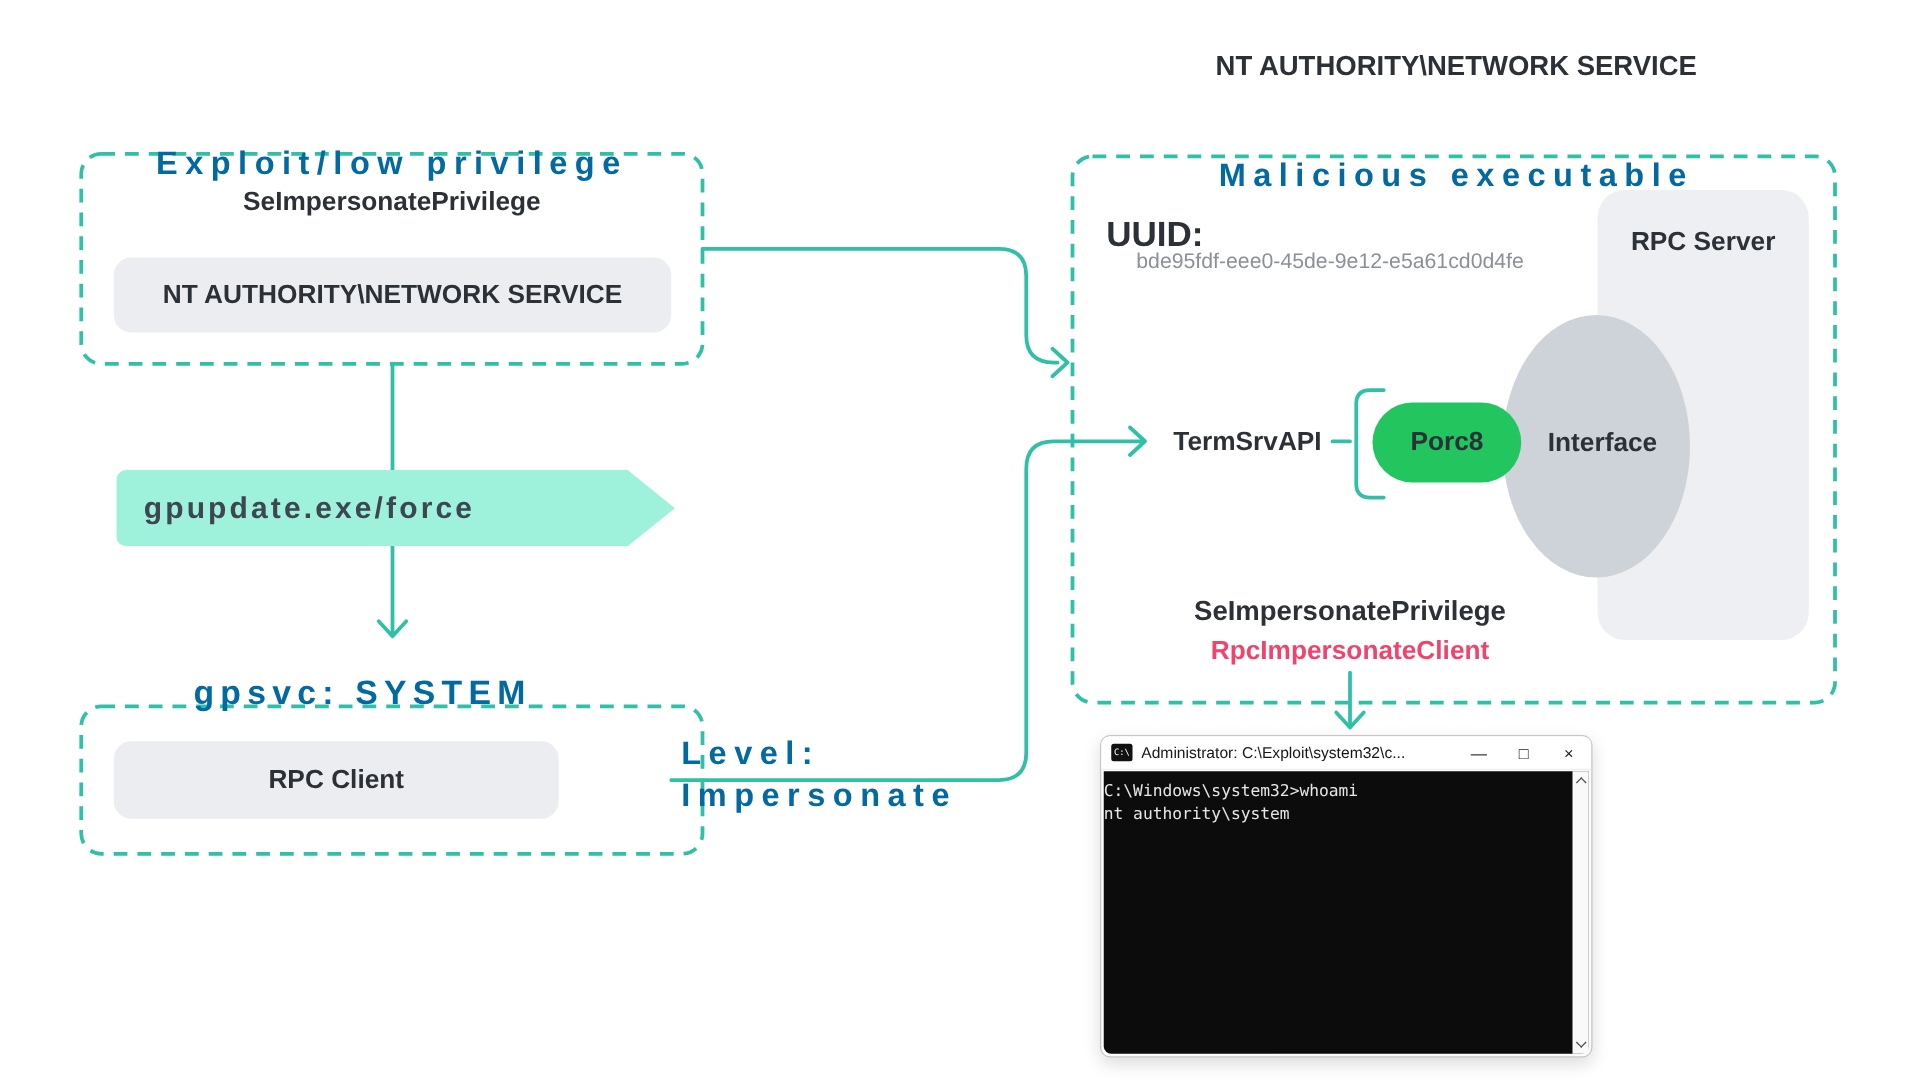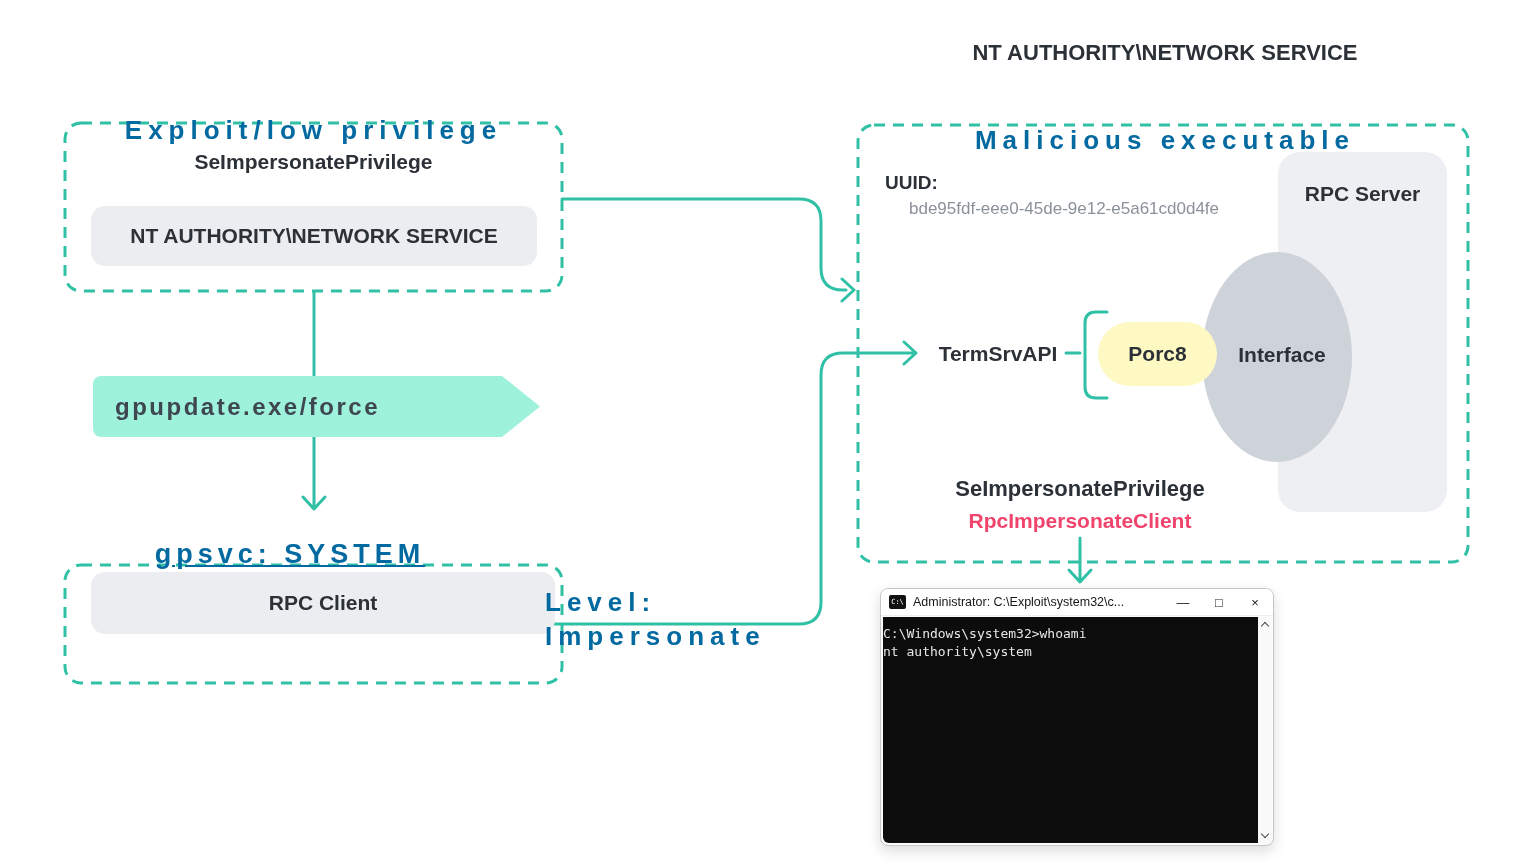--- a/index.html
+++ b/index.html
@@ -16,46 +16,46 @@
   .dark-label  { color:#2c3137; font-weight:700; font-size:21px; text-align:center; }
   .pill {
     background:#ecedf0; border-radius:14px; display:flex; align-items:center; justify-content:center;
     color:#2c3137; font-weight:700; font-size:21px;
   }
 
   
   .exploit-title { left:65px; top:72px; width:497px; }
   .seimp-left    { left:65px; top:150px; width:497px; }
   .pill1 { left:91px;  top:206px; width:446px; height:60px; }
-  .pill2 { left:91px;  top:572px; width:464px; height:62px; }
+  .pill2 { left:91px;  top:593px; width:356px; height:62px; }
   .banner {
     left:93px; top:376px; width:447px; height:61px; background:#9ef2dc;
     clip-path:polygon(0 0, 91.5% 0, 100% 50%, 91.5% 100%, 0 100%);
     border-radius:8px 0 0 8px;
     display:flex; align-items:center; padding-left:22px;
     color:#3e474f; font-weight:700; font-size:24px; letter-spacing:2.5px;
   }
-  .gpsvc { left:65px; top:496px; width:450px; font-size:27px; letter-spacing:5px;text-decoration:underline; }
+  .gpsvc { left:65px; top:496px; width:450px; font-size:27px; letter-spacing:5px; }
 
   
   .level { left:545px; top:542px; width:300px; text-align:left; line-height:34px; font-size:26px; }
 
   
   .account-title { left:860px; top:40px; width:610px; font-size:22px; }
   .malicious-title { left:860px; top:82px; width:610px; }
-  .uuid-label { left:885px; top:172px; font-size:19px; text-align:left; }
+  .uuid-label { left:885px; top:172px; font-size:28px; text-align:left; }
   .uuid-value { left:885px; top:199px; color:#8b9199; font-size:17px;margin-left:24px; }
   .rpc-server-box {
     left:1278px; top:152px; width:169px; height:360px; background:#edeff2; border-radius:22px;
     text-align:center; padding-top:30px;
   }
   .big-ellipse { left:1202px; top:252px; width:150px; height:210px; border-radius:50%; background:#ced3da; }
   .interface-label { left:1207px; top:343px; width:150px; }
   .porc8-pill {
-    left:1098px; top:322px; width:119px; height:64px; border-radius:32px; background:#fef9c3;
+    left:1098px; top:322px; width:119px; height:64px; border-radius:32px; background:#22c55e;
     display:flex; align-items:center; justify-content:center; color:#2c3137; font-weight:700; font-size:21px;
   }
   .termsrv { left:928px; top:342px; width:140px; }
   .seimp-right { left:860px; top:476px; width:440px; font-size:22px; }
   .rpcimp { left:860px; top:509px; width:440px; color:#f0446c; font-weight:700; font-size:21px; text-align:center; }
 
   
   .term-window {
     left:880px; top:588px; width:394px; height:258px; background:#fbfbfb;
     border:1px solid #c6c6c6; border-radius:8px; overflow:hidden;

